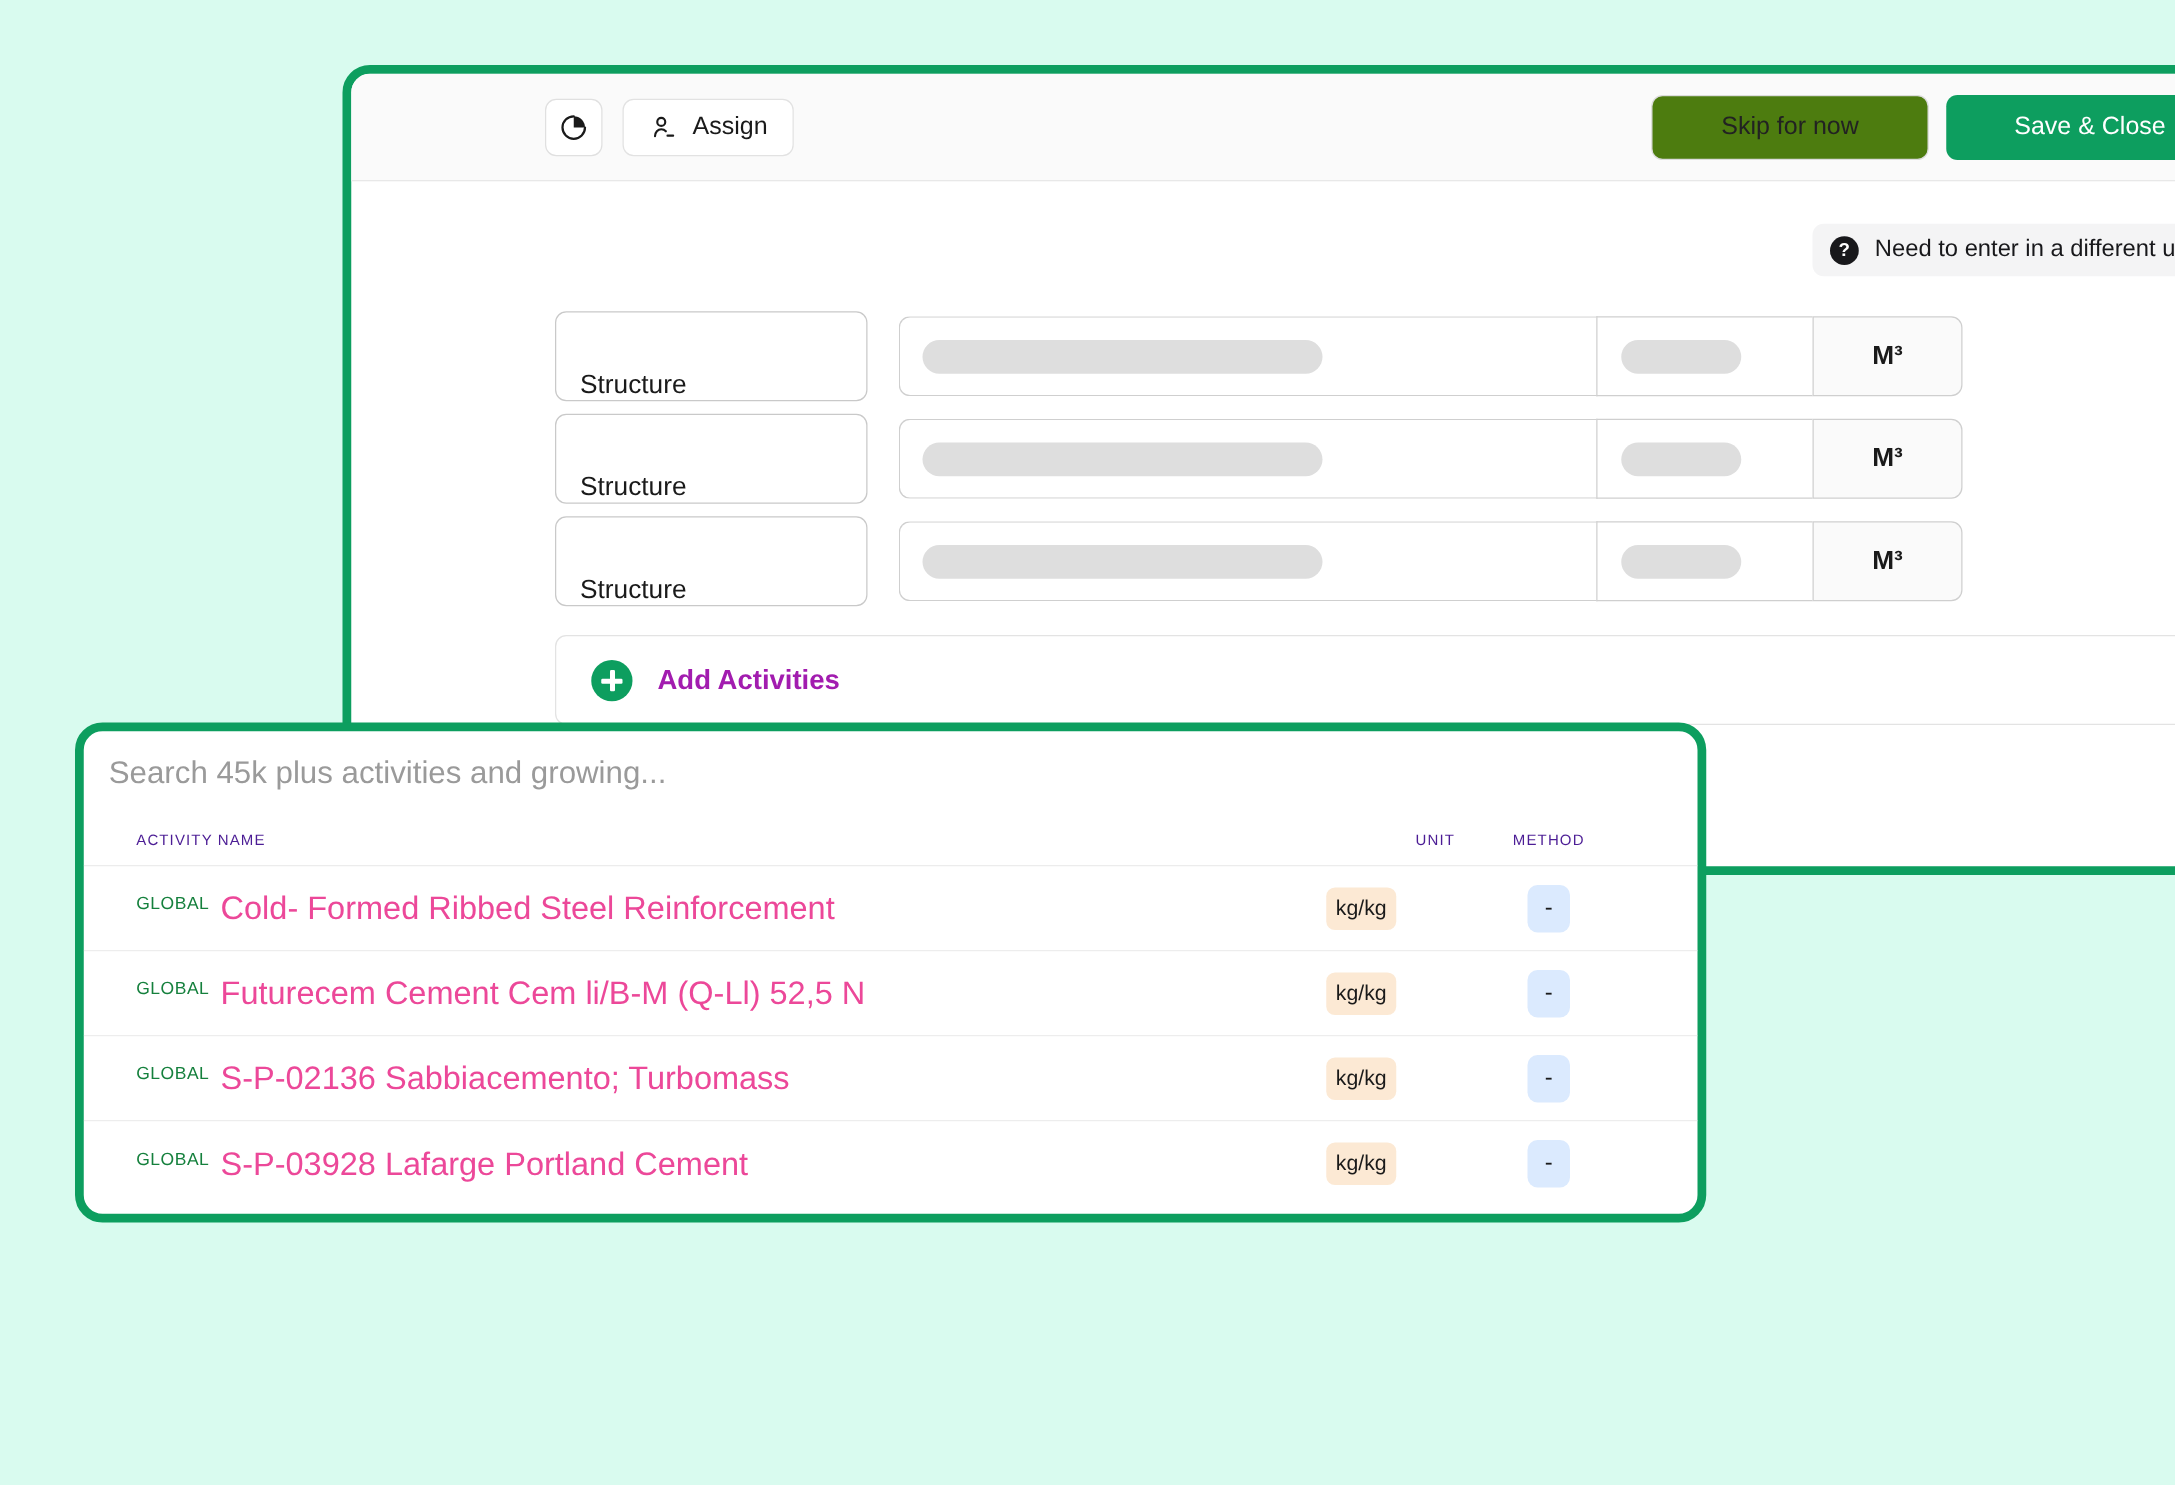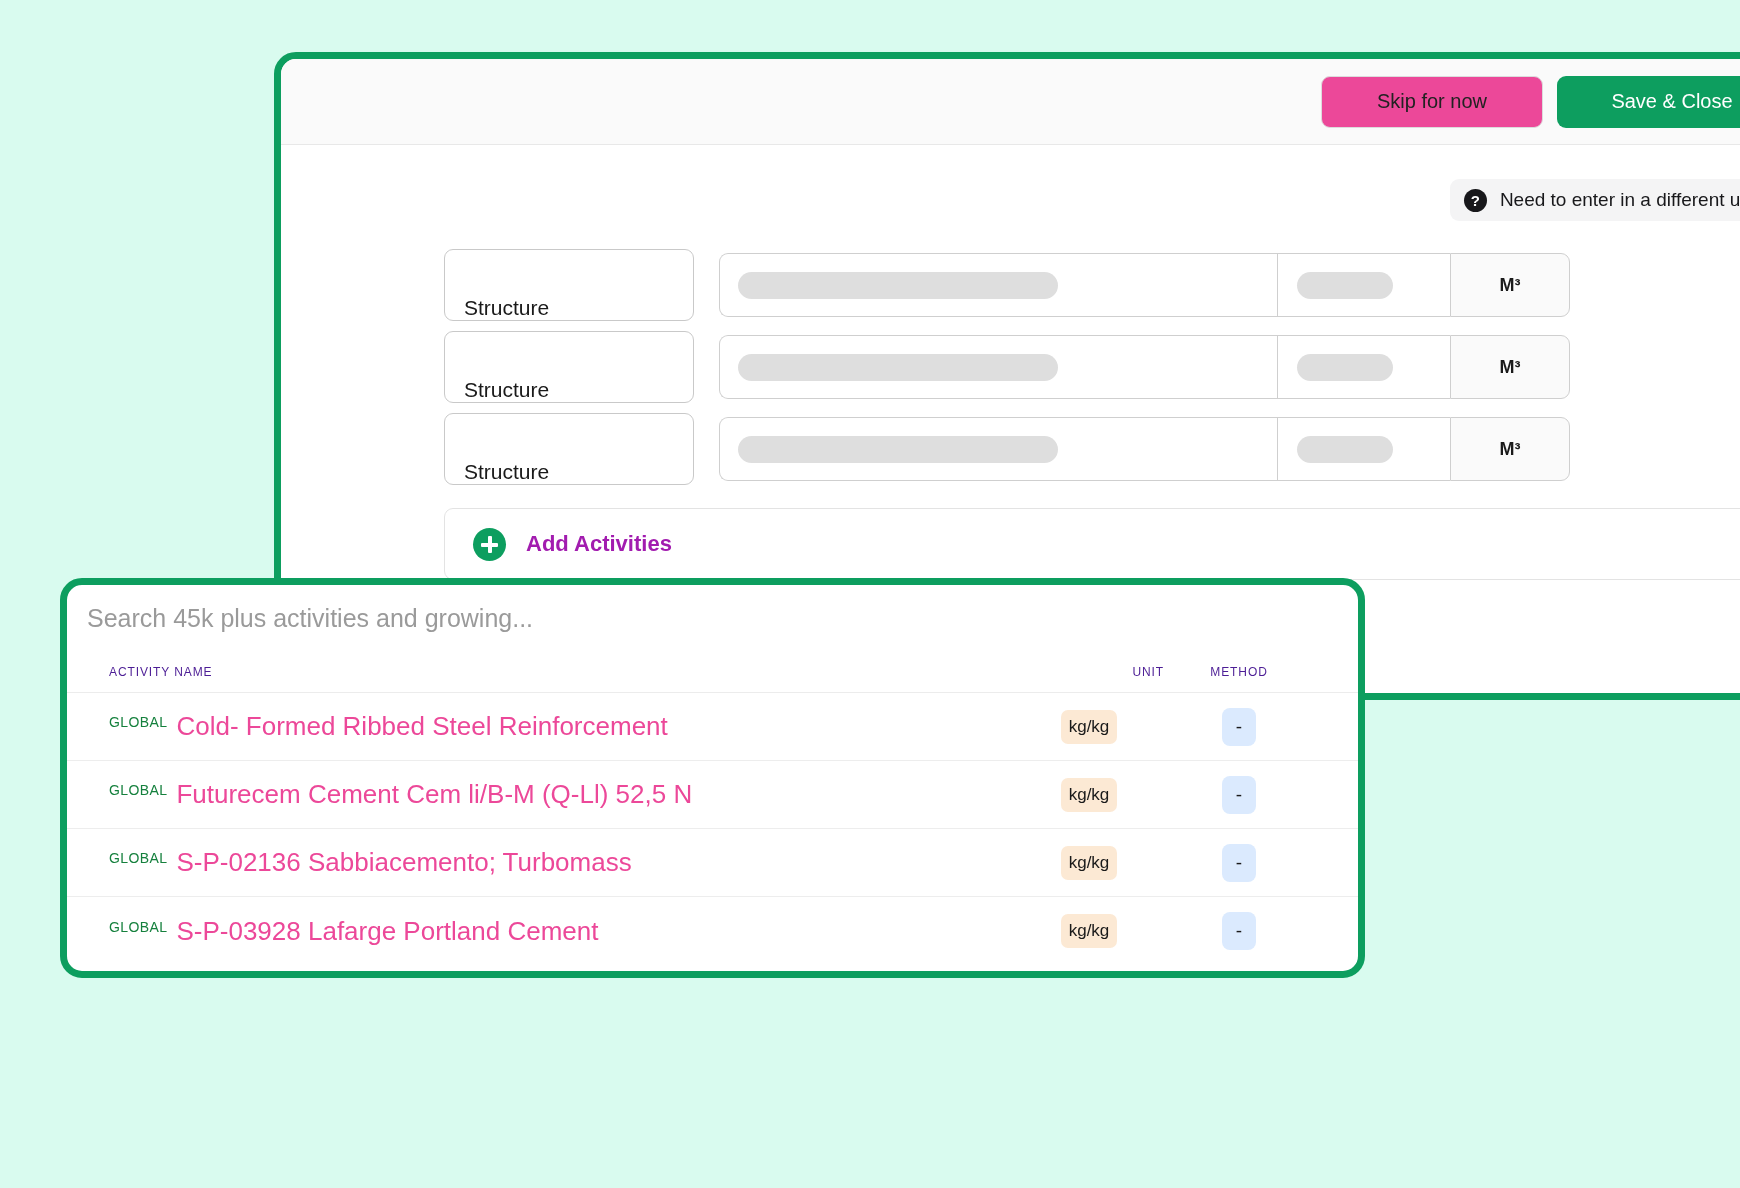--- a/index.html
+++ b/index.html
@@ -39,21 +39,21 @@
     cursor: pointer;
   }
   .assign-btn {
     height: 46px; padding: 0 20px;
     background: #fff; border: 1px solid #e2e2e2; border-radius: 9px;
     display: flex; align-items: center; gap: 11px;
     font-size: 20px; color: #1a1a1a; cursor: pointer;
   }
   .skip-btn {
     height: 52px; width: 222px;
-    background: #ec4899; border: 1px solid #dcdcdc; border-radius: 9px;
+    background: #4d7c0f; border: 1px solid #dcdcdc; border-radius: 9px;
     display: flex; align-items: center; justify-content: center;
     font-size: 20px; color: #222; cursor: pointer;
   }
   .save-btn {
     height: 52px; width: 230px;
     background: #0d9e5f; border: none; border-radius: 9px;
     display: flex; align-items: center; justify-content: center;
     font-size: 20px; color: #fff; cursor: pointer;
   }
 
@@ -99,21 +99,21 @@
     border: 1px solid #cfcfcf; border-right: none;
     display: flex; align-items: center; padding-left: 19px;
     background: #fff;
   }
   .unit-cell {
     width: 120px; height: 64px;
     border: 1px solid #cfcfcf;
     border-radius: 0 9px 9px 0;
     background: #fafafa;
     display: flex; align-items: center; justify-content: center;
-    font-size: 18px; font-weight: 600; color: #1a1a1a;
+    font-size: 21px; font-weight: 600; color: #1a1a1a;
   }
 
   .add-row {
     margin-top: 18px;
     width: 1380px; height: 72px;
     border: 1px solid #e3e3e3; border-radius: 9px;
     display: flex; align-items: center; padding-left: 28px; gap: 20px;
     background: #fff; cursor: pointer;
   }
   .plus-icon {
@@ -185,20 +185,37 @@
     display: flex; align-items: center; justify-content: center;
   }
 </style>
 </head>
 <body>
 
 <div id="back-modal">
   <div id="back-modal-inner">
 
     <div class="toolbar">
+      <div class="toolbar-left">
+        <div class="icon-btn">
+          <svg width="24" height="24" viewBox="0 0 24 24" fill="none" stroke="#1a1a1a" stroke-width="1.8">
+            <path d="M12 3a9 9 0 1 0 9 9" stroke-linecap="round"></path>
+            <path d="M12 3a9 9 0 0 1 9 9h-9V3z" fill="#1a1a1a" stroke="none"></path>
+            <path d="M12 7v5l3 2" stroke-linecap="round" stroke="#fff" stroke-width="0"></path>
+          </svg>
+        </div>
+        <div class="assign-btn">
+          <svg width="24" height="24" viewBox="0 0 24 24" fill="none" stroke="#1a1a1a" stroke-width="1.7">
+            <circle cx="10" cy="7.5" r="3.2"></circle>
+            <path d="M5 19c0-3.3 2.3-5.6 5-5.6 1.5 0 2.8.6 3.7 1.6" stroke-linecap="round"></path>
+            <path d="M15 18.5h4.5" stroke-linecap="round"></path>
+          </svg>
+          <span>Assign</span>
+        </div>
+      </div>
       <div class="toolbar-right">
         <div class="skip-btn">
           <span>Skip for now</span>
         </div>
         <div class="save-btn">
           <span>Save &amp; Close</span>
         </div>
       </div>
     </div>
 

